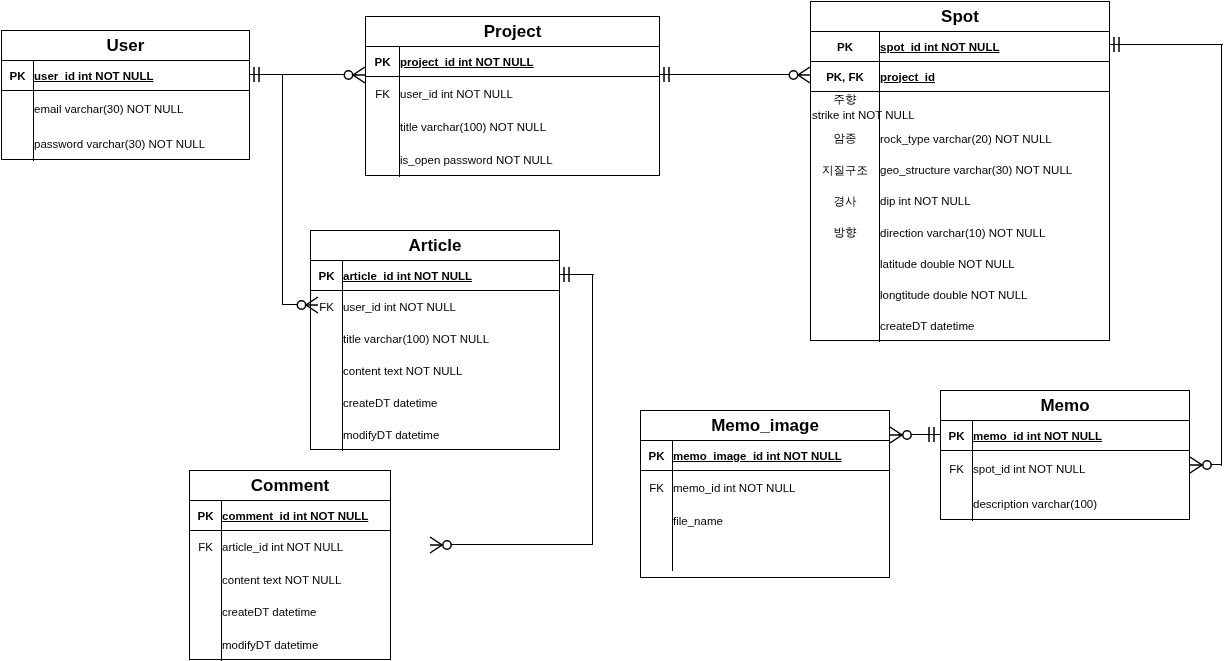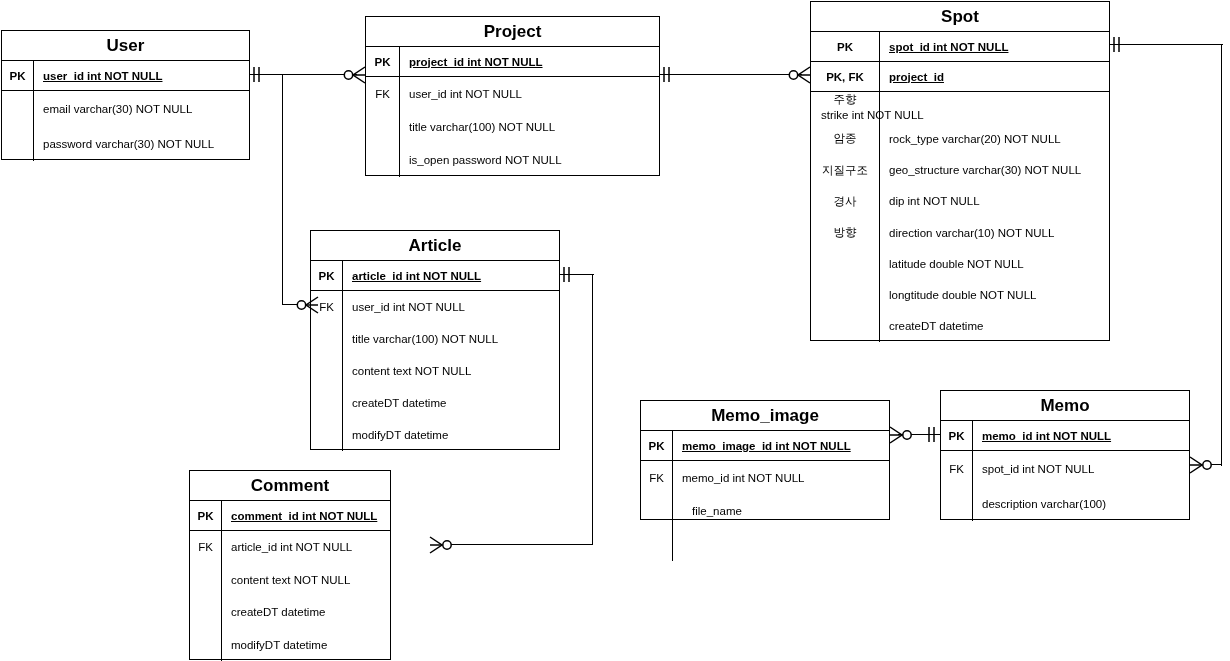--- a/index.html
+++ b/index.html
@@ -58,21 +58,20 @@
   }
   .key-cell.bold {
     font-weight: bold;
   }
   .attr-cell {
     box-sizing: border-box;
     display: flex;
     align-items: center;
     font-size: 11.5px;
     color: #000;
-    padding-left: 9px;
     flex: 1 1 auto;
     border-left: 1.3px solid #000;
   }
   .attr-cell.nosep {
     border-left: 1.3px solid transparent;
   }
   .attr-cell.pk {
     font-weight: bold;
     text-decoration: underline;
   }
@@ -310,31 +309,31 @@
         <div class="ent-row" style="height: 32.5px;">
           <div class="key-cell left" style="width: 31px;"></div>
           <div class="attr-cell nosep">createDT datetime</div>
         </div>
         <div class="ent-row" style="height: 32.5px;">
           <div class="key-cell left" style="width: 31px;"></div>
           <div class="attr-cell nosep">modifyDT datetime</div>
         </div>
         <div class="body-sep" style="left: 31px; top: 60px; height: 130px;"></div>
       </div>
-      <div class="entity" style="left: 640px; top: 400px; width: 250px; height: 120px;">
+      <div class="entity" style="left: 640px; top: 410px; width: 250px; height: 168px;">
         <div class="ent-title" style="height: 30px;">Memo_image</div>
         <div class="ent-row pkrow" style="height: 30px;">
           <div class="key-cell center bold" style="width: 31px;">PK</div>
           <div class="attr-cell pk">memo_image_id int NOT NULL</div>
         </div>
         <div class="ent-row" style="height: 33.3333px;">
           <div class="key-cell center" style="width: 31px;">FK</div>
           <div class="attr-cell nosep">memo_id int NOT NULL</div>
         </div>
-        <div class="ent-row" style="height: 33.3333px; gap: 10px;">
+        <div class="ent-row" style="height: 33.3333px;">
           <div class="key-cell left" style="width: 31px;"></div>
           <div class="attr-cell nosep">file_name</div>
         </div>
         <div class="ent-row" style="height: 33.3333px;">
           <div class="key-cell left" style="width: 31px;"></div>
         </div>
         <div class="body-sep" style="left: 31px; top: 60px; height: 100px;"></div>
       </div>
       <div class="entity" style="left: 940px; top: 390px; width: 250px; height: 130px;">
         <div class="ent-title" style="height: 30px;">Memo</div>

